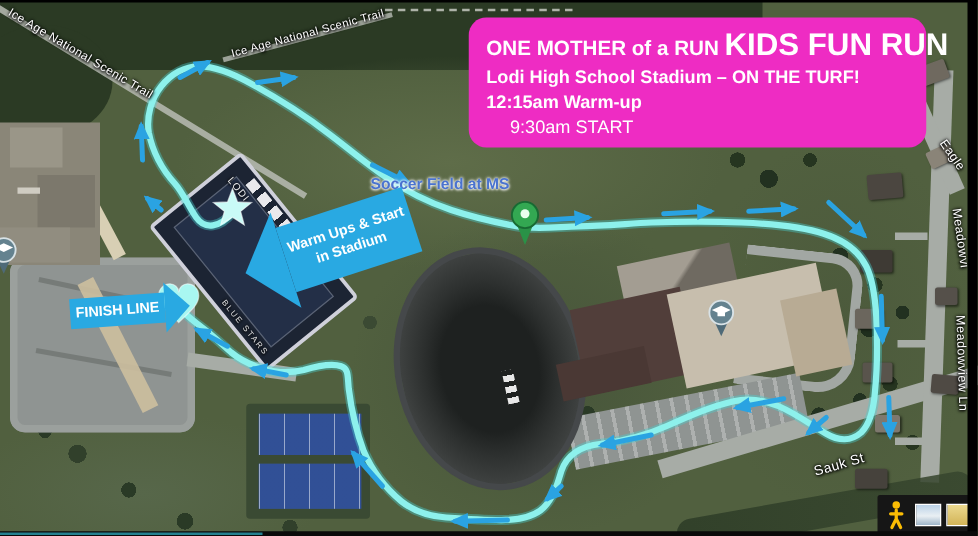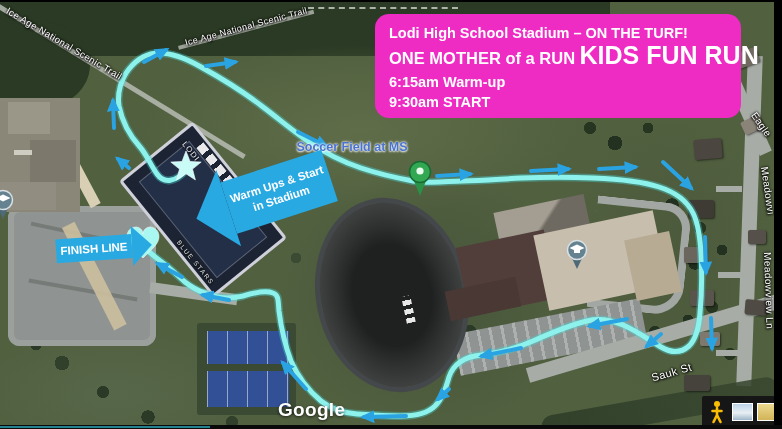--- a/index.html
+++ b/index.html
@@ -186,49 +186,47 @@
   <div class="maplabel" style="left:773px;top:252px;font-size:10px;transform:rotate(88deg);transform-origin:left top;">Meadowview Ln</div>
   <div class="maplabel" style="left:650px;top:372px;font-size:11px;transform:rotate(-16deg);transform-origin:left top;">Sauk St</div>
 
   <div style="left:292px;top:140px;width:120px;text-align:center;color:#4a73cf;font-size:12.5px;font-weight:600;line-height:1.2;
               text-shadow:0 0 2px #fff,0 0 3px rgba(255,255,255,.9),0 1px 2px rgba(255,255,255,.7);">
     <div style="position:static;">Soccer Field at MS</div>
   </div>
 
   <div style="left:375px;top:14px;width:366px;height:104px;background:#ee2cc3;border-radius:14px;
               color:#fff;padding:8px 12px 6px 14px;">
-    <div style="position:static;font-weight:bold;font-size:14.5px;margin-top:3px;">Lodi High School Stadium – ON THE TURF!</div>
     <div style="position:static;white-space:nowrap;">
       <span style="position:static;font-weight:bold;font-size:16.5px;">ONE MOTHER of a RUN</span>
       <span style="position:static;font-size:16.5px;"> </span>
       <span style="position:static;font-weight:bold;font-size:25px;">KIDS FUN RUN</span>
     </div>
-    <div style="position:static;font-weight:bold;font-size:14.5px;margin-top:4px;">6:15am Warm-up</div>
-    <div style="position:static;font-weight:bold;font-size:14.5px;margin-top:4px;">9:30am START</div>
+    <div style="position:static;font-weight:bold;font-size:14.5px;margin-top:3px;">Lodi High School Stadium – ON THE TURF!</div>
+    <div style="position:static;font-weight:bold;font-size:14.5px;margin-top:4px;">12:15am Warm-up</div>
+    <div style="position:static;font-weight:normal;font-size:14.5px;margin-top:4px;margin-left:19px;">9:30am START</div>
   </div>
 
   <div class="callout" style="left:193px;top:157px;width:140px;height:80px;transform:rotate(-18deg);">
     <div style="left:0;top:0;width:0;height:0;border-top:40px solid transparent;border-bottom:40px solid transparent;
                 border-right:34px solid #29a9e2;"></div>
     <div class="body" style="left:34px;top:13px;right:0;bottom:13px;font-size:11.5px;line-height:1.3;">
       <span style="position:static;">Warm Ups &amp; Start</span>
       <span style="position:static;">in Stadium</span>
     </div>
   </div>
 
   <div class="callout" style="left:56px;top:228px;width:96px;height:40px;transform:rotate(-4deg);">
     <div class="body" style="left:0;top:8px;width:76px;bottom:8px;font-size:11.5px;">
       <span style="position:static;white-space:nowrap;">FINISH LINE</span>
     </div>
     <div style="left:76px;top:0;width:0;height:0;border-top:20px solid transparent;border-bottom:20px solid transparent;
                 border-left:20px solid #29a9e2;"></div>
   </div>
 
-  <div style="left:278px;top:399px;color:#fff;font-size:19px;font-weight:bold;letter-spacing:.3px;
-              text-shadow:0 1px 3px rgba(0,0,0,.7);">Google</div>
 
   <div style="left:702px;top:396px;width:80px;height:33px;background:#161616;border-radius:2px;">
     <div style="left:8px;top:4px;width:14px;height:24px;">
       <svg width="14" height="24" viewBox="0 0 14 24" style="position:static;">
         <circle cx="7" cy="4" r="3" fill="#fbbc04"></circle>
         <path d="M7,8 L7,15 M2.5,11 L11.5,11 M7,15 L3.5,22 M7,15 L10.5,22" stroke="#fbbc04" stroke-width="2.6" stroke-linecap="round" fill="none"></path>
       </svg>
     </div>
     <div style="left:30px;top:7px;width:21px;height:18px;border:1px solid #fff;
                 background:linear-gradient(#bcd3e8,#e9eff3 55%,#9fb6c9);"></div>

